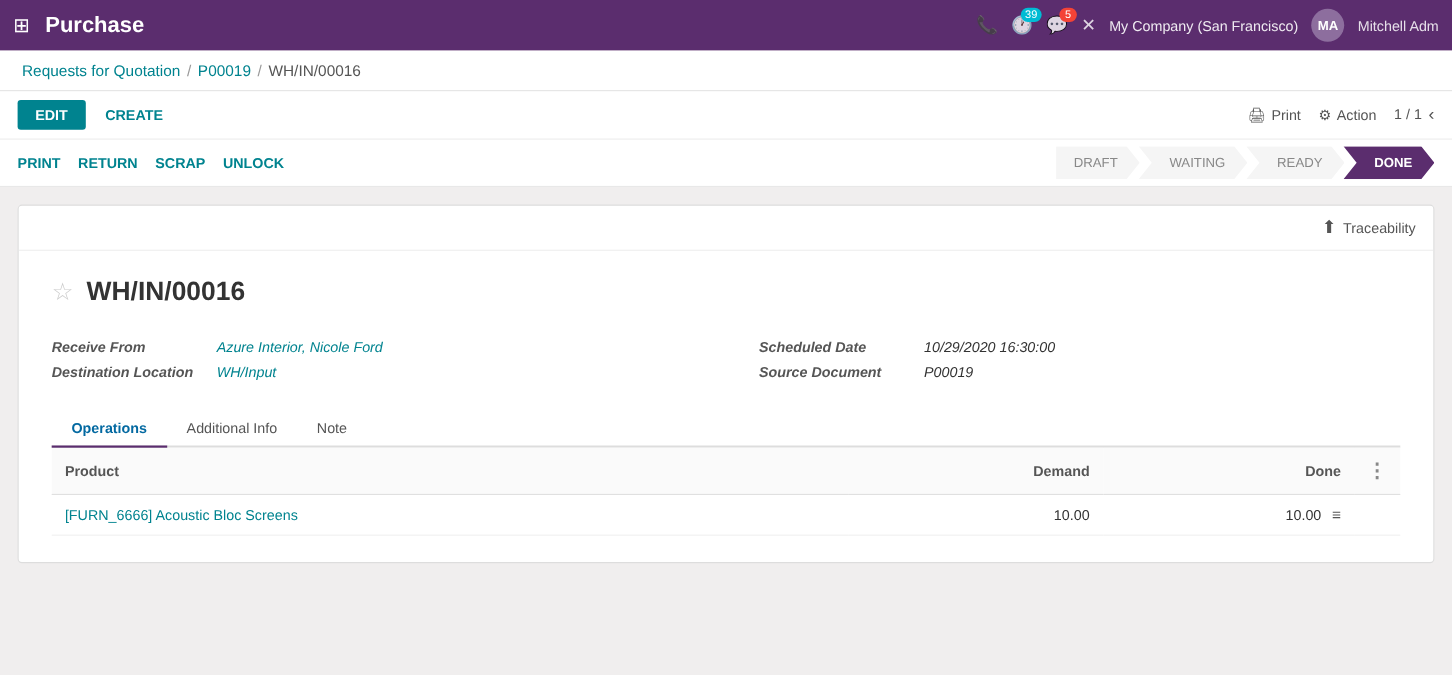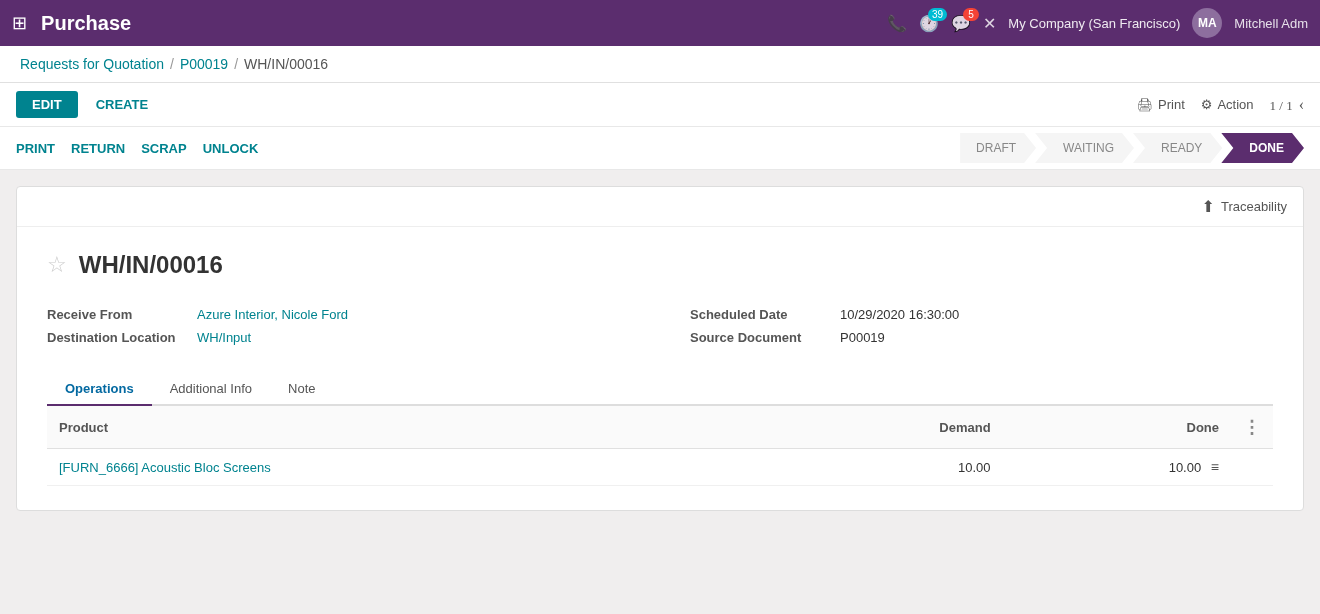--- a/index.html
+++ b/index.html
@@ -93,21 +93,21 @@
     .btn-print, .btn-action {
       background: none;
       border: none;
       color: #555;
       font-size: 13px;
       cursor: pointer;
       display: flex;
       align-items: center;
       gap: 5px;
     }
-    .pagination { color: #555; font-size: 13px; display: flex; align-items: flex-end; gap: 6px; font-family: Liberation Serif, serif; }
+    .pagination { color: #555; font-size: 13px; display: flex; align-items: flex-start; gap: 6px; }
     .pagination-arrow { color: #555; cursor: pointer; font-size: 16px; }
 
     
     .action-bar {
       background: white;
       padding: 6px 16px;
       display: flex;
       align-items: center;
       gap: 16px;
       border-bottom: 1px solid #e8e8e8;
@@ -184,20 +184,21 @@
 
     .fields-grid {
       display: grid;
       grid-template-columns: 1fr 1fr;
       gap: 0 60px;
     }
     .field-row {
       display: flex;
       align-items: flex-end;
       padding: 4px 0;
+      font-style: italic;
     }
     .field-label {
       font-weight: 600;
       color: #555;
       min-width: 150px;
       font-size: 13px;
     }
     .field-value {
       color: #333;
       font-size: 13px;

